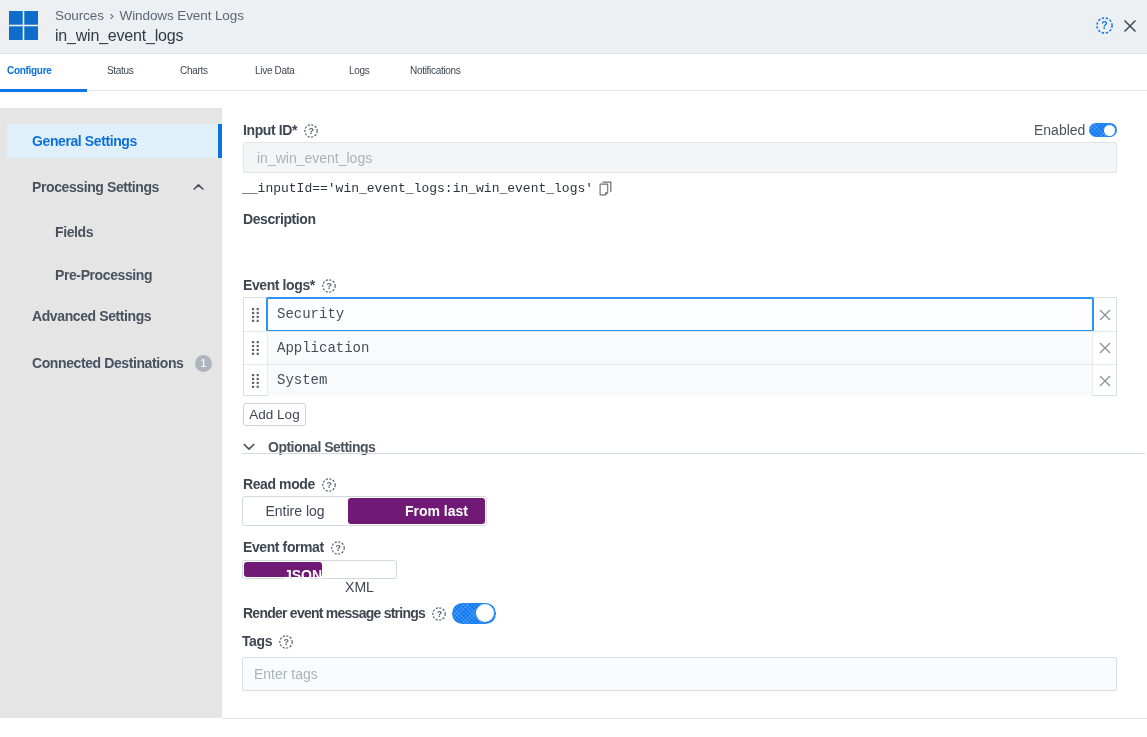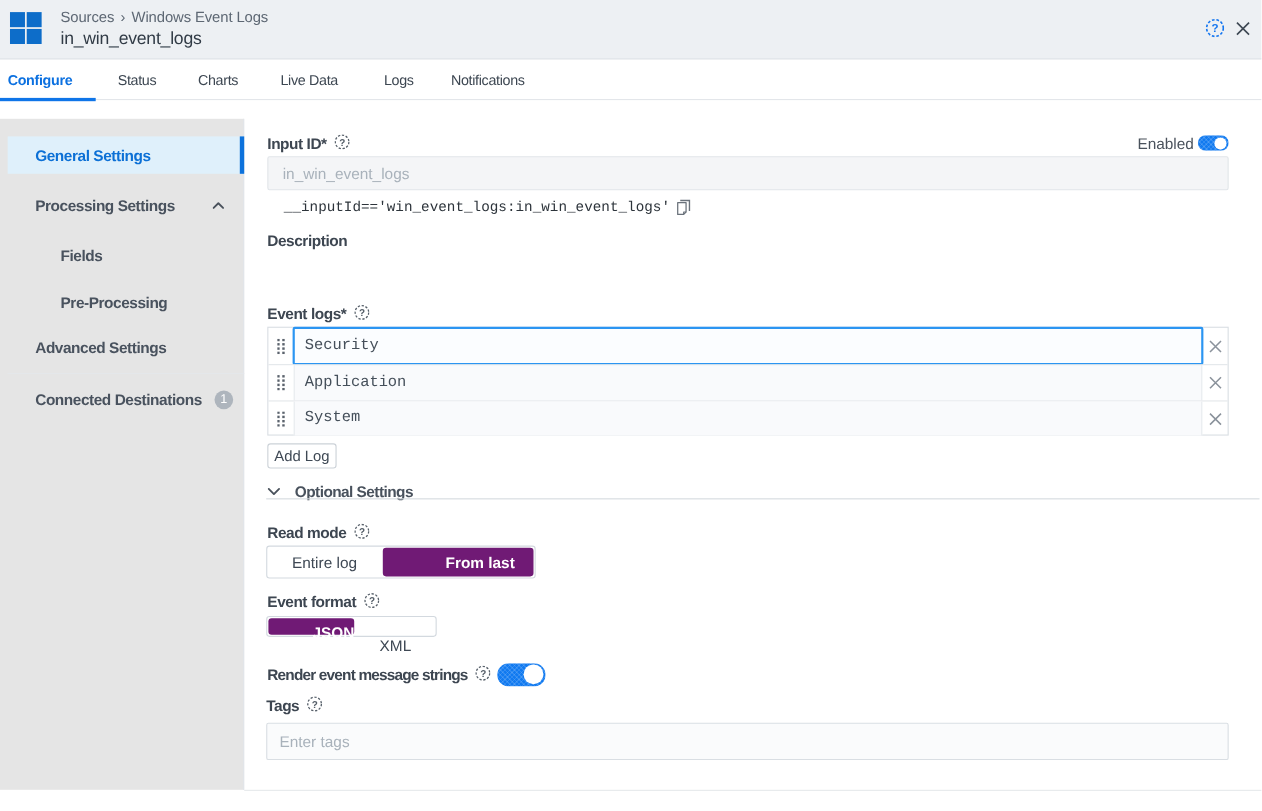--- a/index.html
+++ b/index.html
@@ -8,33 +8,33 @@
   #page { position:relative; width:1147px; height:737px; overflow:hidden; background:#fff; }
   .abs { position:absolute; }
 
   
   .header { left:0; top:0; width:1147px; height:54px; background:#edf0f3; border-bottom:1px solid #dfe3e7; }
   .crumb { left:55px; top:8px; font-size:13.5px; color:#5d6773; letter-spacing:-0.1px; }
   .title { left:55px; top:27px; font-size:16px; color:#313b46; letter-spacing:-0.2px; }
 
   
   .tabs { left:0; top:55px; width:1147px; height:36px; background:#fff; border-bottom:1px solid #e3e6ea; }
-  .tab { position:absolute; top:10px; font-size:13px; color:#3d4752; letter-spacing:-0.3px; }
+  .tab { position:absolute; top:10px; font-size:10px; color:#3d4752; letter-spacing:-0.3px; }
   .tab.active { color:#0b70e0; font-weight:bold; }
   .underline { left:0px; top:89px; width:87px; height:3px; background:#0f75e8; }
 
   
   .sidebar { left:0; top:108px; width:222px; height:610px; border-right:1px solid #e1e5e9; background:#e5e5e5; }
   .side-item { position:absolute; height:34px; line-height:34px; font-size:14px; font-weight:bold; color:#49525e; letter-spacing:-0.4px; }
   .side-active { position:absolute; left:7px; top:16px; width:215px; height:34px; background:#dff0fb; border-right:4px solid #0d72dc; line-height:34px; padding-left:25px; font-size:14px; font-weight:bold; color:#0c70d6; letter-spacing:-0.4px; }
   .side-sep { left:7px; top:231px; width:215px; height:1px; background:#e4e7ea; }
   .badge { position:absolute; left:195px; top:246.5px; width:17px; height:17px; border-radius:50%; background:#aeb5bd; color:#fff; font-size:11.5px; line-height:17px; text-align:center; }
 
   
-  .label { font-size:14px; font-weight:bold; color:#3d4651; letter-spacing:-0.4px; height:17px; line-height:17px; display:flex; }
+  .label { font-size:14px; font-weight:bold; color:#3d4651; letter-spacing:-0.4px; height:17px; line-height:17px; display:flex; align-items:center; }
   .qi { display:inline-block; margin-left:7px; }
 
   
   .input { border:1px solid #d9dee3; border-radius:2px; background:#fafbfc; font-size:14px; color:#a9b2bb; display:flex; align-items:center; padding-left:11px; }
   .input.disabled { background:#f4f5f7; border-color:#e1e5e9; padding-left:13px; }
 
   .mono { font-family:"Liberation Mono", monospace; font-size:13px; color:#2d343b; display:flex; align-items:center; }
 
   
   .rows { left:243px; top:297px; width:874px; height:99px; border:1px solid #d9dee3; background:#fff; }
@@ -107,21 +107,21 @@
           <circle cx="7" cy="7" r="6.2" fill="none" stroke="#565f69" stroke-width="1.2" stroke-dasharray="2.1,1.5"></circle>
           <text x="7" y="10.3" font-size="9" font-weight="bold" text-anchor="middle" fill="#565f69" font-family="Liberation Sans, sans-serif">?</text>
         </svg>
       </span></div>
   <div class="abs" style="left:1034px; top:122px; height:16px; line-height:16px; font-size:14px; color:#4a525c;">Enabled</div>
   <div class="abs toggle" style="left:1089px; top:123px; width:28px; height:14px;"></div>
   <div class="knob abs" style="left:1104px; top:124.5px; width:11px; height:11px;"></div>
 
   <div class="abs input disabled" style="left:243px; top:142px; width:874px; height:31px;">in_win_event_logs</div>
 
-  <div class="abs mono" style="left:258px; top:181px; height:15px;">__inputId=='win_event_logs:in_win_event_logs'<svg style="margin-left:6px;" width="13" height="15" viewBox="0 0 13 15">
+  <div class="abs mono" style="left:242px; top:181px; height:15px;">__inputId=='win_event_logs:in_win_event_logs'<svg style="margin-left:6px;" width="13" height="15" viewBox="0 0 13 15">
         <path d="M1.1 3.1 h7.6 v8.6 l-2.2 2.2 h-5.4 z" fill="none" stroke="#6a727b" stroke-width="1.15" stroke-linejoin="round"></path>
         <path d="M6.5 13.9 v-2.2 h2.2" fill="none" stroke="#6a727b" stroke-width="1" stroke-linejoin="round"></path>
         <path d="M3.4 1.2 h8.4 v9.6" fill="none" stroke="#6a727b" stroke-width="1.3"></path>
       </svg></div>
 
   <div class="abs label" style="left:243px; top:211px;">Description</div>
 
   <div class="abs label" style="left:243px; top:277px;">Event logs*<span class="qi">
         <svg width="14" height="14" viewBox="0 0 14 14" style="display:block">
           <circle cx="7" cy="7" r="6.2" fill="none" stroke="#565f69" stroke-width="1.2" stroke-dasharray="2.1,1.5"></circle>

